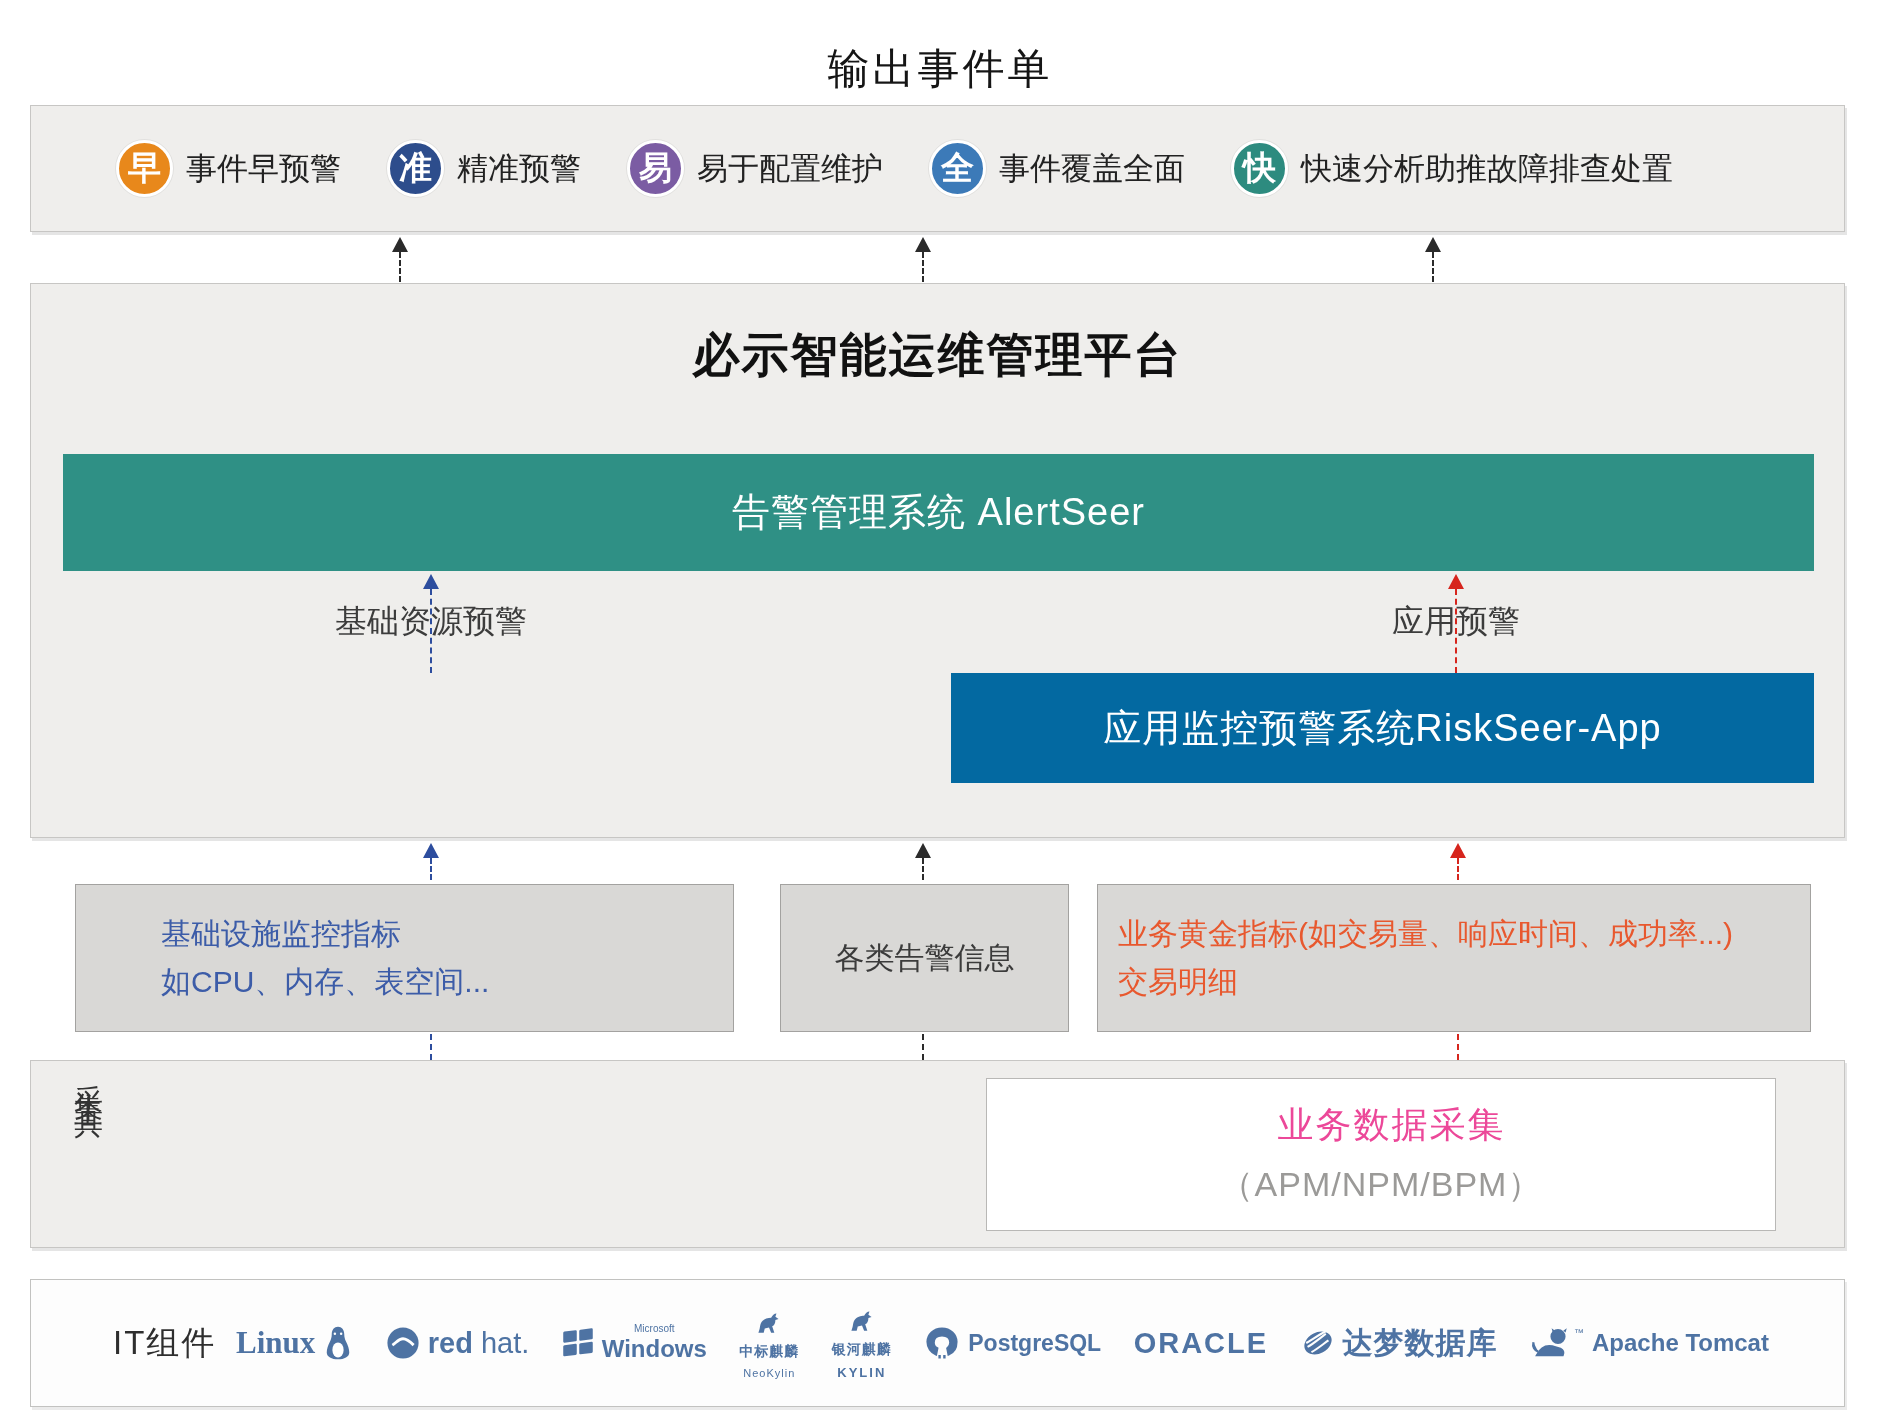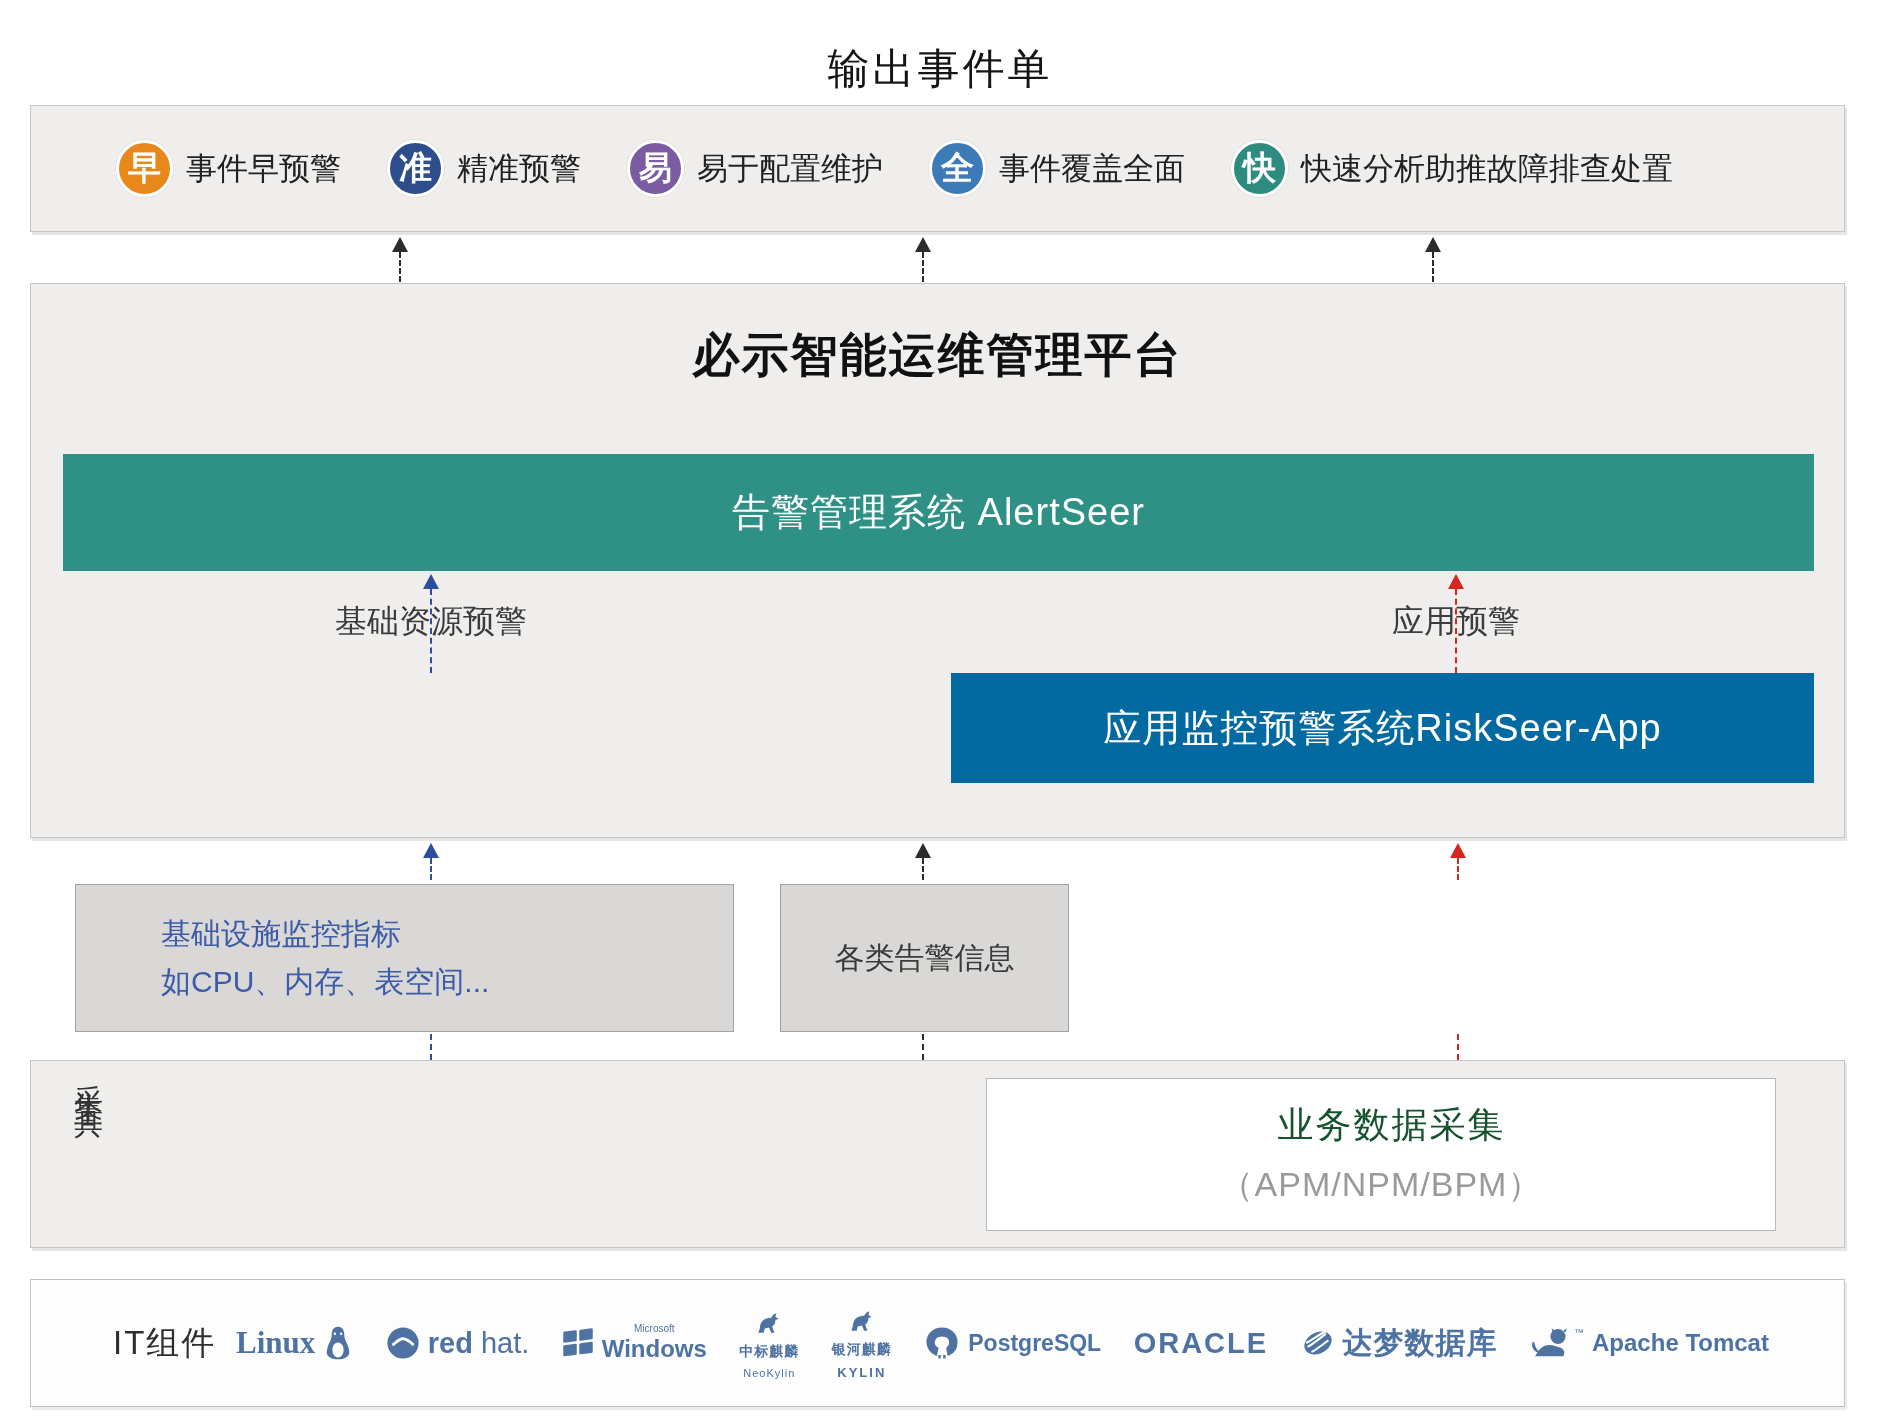--- a/index.html
+++ b/index.html
@@ -50,21 +50,21 @@
   .gb-blue { color:#3c5ca8; } .gb-dark { color:#3b3b3b; } .gb-orange { color:#e8582e; }
 
   
   .collection-box { left:30px; top:1060px; width:1815px; height:188px; }
   .vlabel { position:absolute; left:38px; top:0; height:100%; display:flex; align-items:center;
     writing-mode:vertical-rl; text-orientation:upright; font-size:29px; color:#333; letter-spacing:9px; }
   .inner-box { position:absolute; top:17px; height:153px; background:#ffffff; border:1px solid #b9b8b6;
     display:flex; flex-direction:column; align-items:center; justify-content:center; gap:12px; }
   .inner-left { left:98px; width:813px; } .inner-right { left:955px; width:790px; }
   .inner-title { font-size:36px; letter-spacing:2px; }
-  .it-blue { color:#2f54a0; } .it-orange { color:#14532d;margin-left:21px; }
+  .it-blue { color:#2f54a0; } .it-orange { color:#ec4899;margin-left:21px; }
   .inner-sub { font-size:34px; color:#9b9a98; letter-spacing:1px; }
 
   
   .it-box { position:absolute; left:30px; top:1279px; width:1815px; height:128px;
     background:#fdfdfd; border:1px solid #c2c2c0; box-shadow:2px 3px 0 rgba(0,0,0,0.08); }
   .it-label { position:absolute; left:82px; top:0; height:100%; display:flex; align-items:center;
     font-size:33px; color:#2e2e2e; letter-spacing:2px; }
   .logos { position:absolute; left:205px; right:75px; top:0; height:100%;
     display:flex; align-items:center; justify-content:space-between; color:#4e73a3; }
   .logo { display:flex; align-items:center; gap:8px; color:#4e73a3; }
@@ -158,20 +158,24 @@
       <span class="line"></span>
     </div>
 
   <div class="graybox" style="left:75px; width:659px; padding-left:85px;">
     <div class="t gb-blue">基础设施监控指标</div>
     <div class="t gb-blue">如CPU、内存、表空间...</div>
   </div>
   <div class="graybox" style="left:780px; width:289px; align-items:center;">
     <div class="t gb-dark">各类告警信息</div>
   </div>
+  <div class="graybox" style="left:1097px; width:714px; padding-left:20px;">
+    <div class="t gb-orange">业务黄金指标(如交易量、响应时间、成功率...)</div>
+    <div class="t gb-orange">交易明细</div>
+  </div>
 
   <div class="vconn c-blue" style="left:431px; top:1034px; height:26px;">
       <span class="line"></span>
     </div>
   <div class="vconn c-black" style="left:923px; top:1034px; height:26px;">
       <span class="line"></span>
     </div>
   <div class="vconn c-red" style="left:1458px; top:1034px; height:26px;">
       <span class="line"></span>
     </div>

